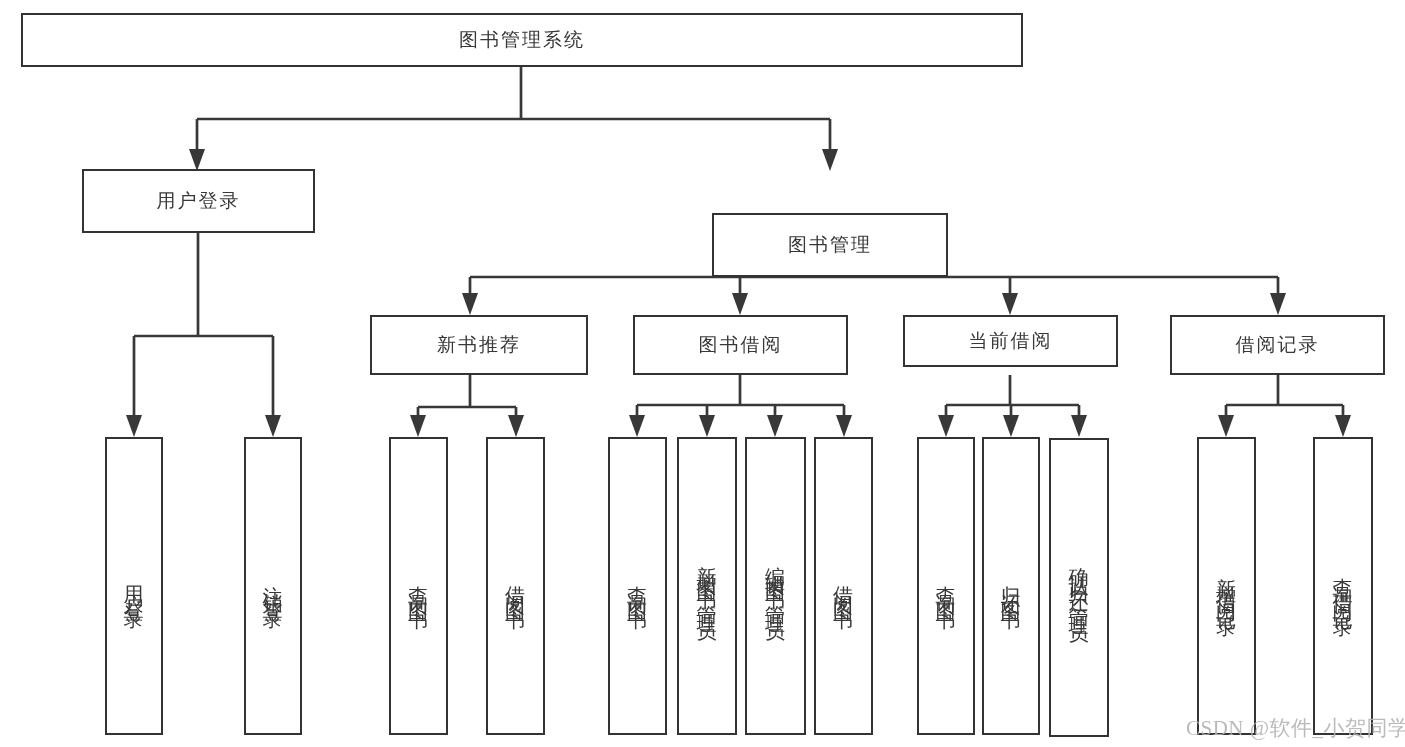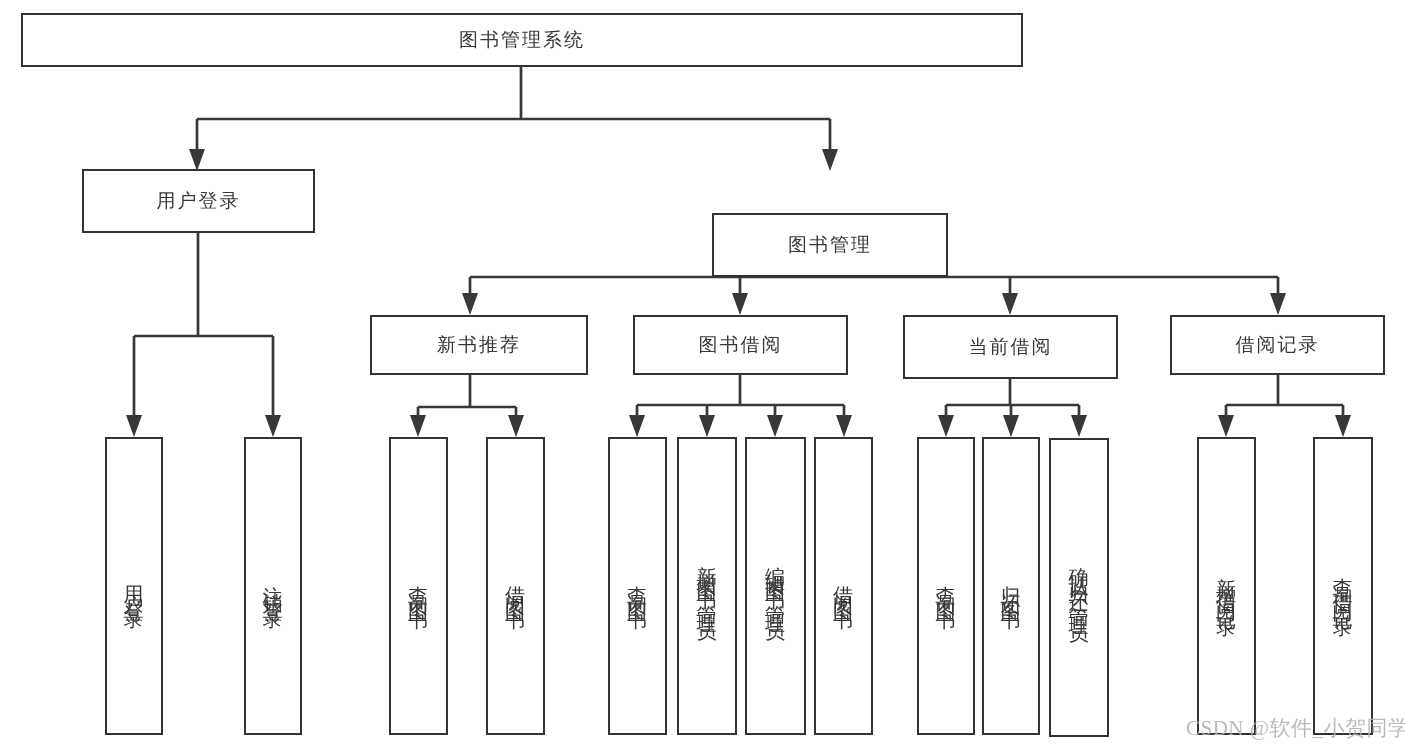--- a/index.html
+++ b/index.html
@@ -126,21 +126,21 @@
     <polygon points="1335,415 1351,415 1343,437" fill="#383838" stroke="none"></polygon>
   </svg>
 
   <div class="node hnode" style="left:21px; top:13px; width:1002px; height:54px;">图书管理系统</div>
 
   <div class="node hnode" style="left:82px; top:169px; width:233px; height:64px;">用户登录</div>
   <div class="node hnode" style="left:712px; top:169px; width:236px; height:64px;margin-top:44px;">图书管理</div>
 
   <div class="node hnode" style="left:370px; top:315px; width:218px; height:60px;">新书推荐</div>
   <div class="node hnode" style="left:633px; top:315px; width:215px; height:60px;">图书借阅</div>
-  <div class="node hnode" style="left:903px; top:315px; width:215px; height:64px;">当前借阅</div>
+  <div class="node hnode" style="left:903px; top:315px; width:215px; height:52px;">当前借阅</div>
   <div class="node hnode" style="left:1170px; top:315px; width:215px; height:60px;">借阅记录</div>
 
   <div class="node vnode" style="left:105px; top:437px; width:58px; height:298px;">
     <span>用户登录</span>
   </div>
   <div class="node vnode" style="left:244px; top:437px; width:58px; height:298px;">
     <span>注销登录</span>
   </div>
 
   <div class="node vnode" style="left:389px; top:437px; width:59px; height:298px;">

